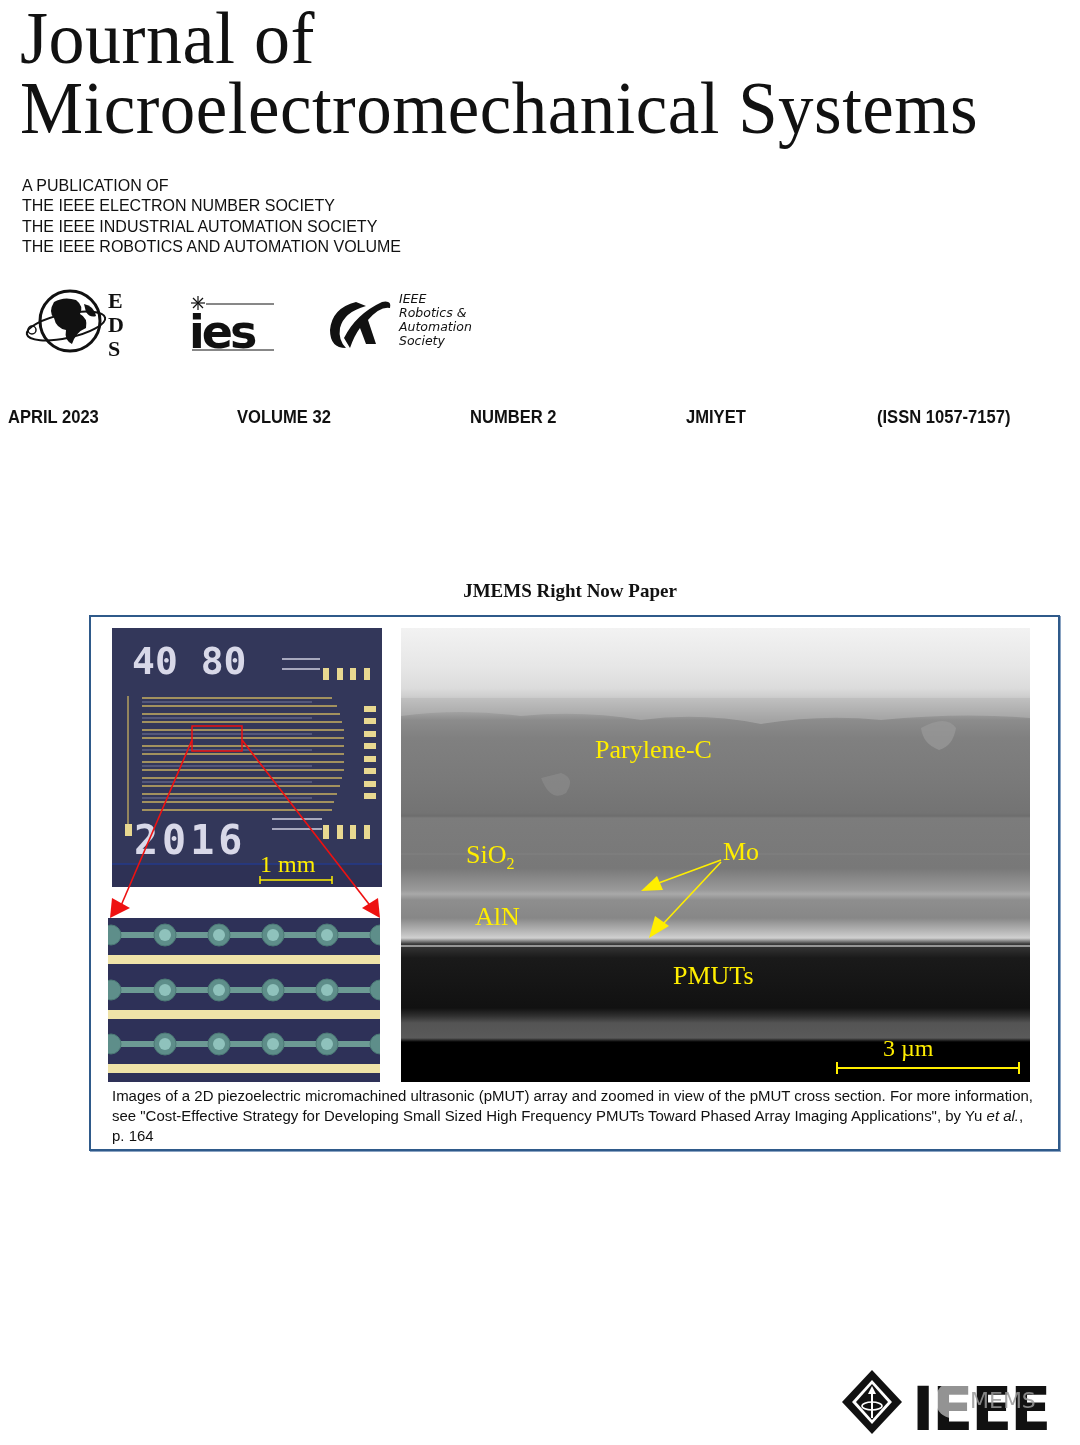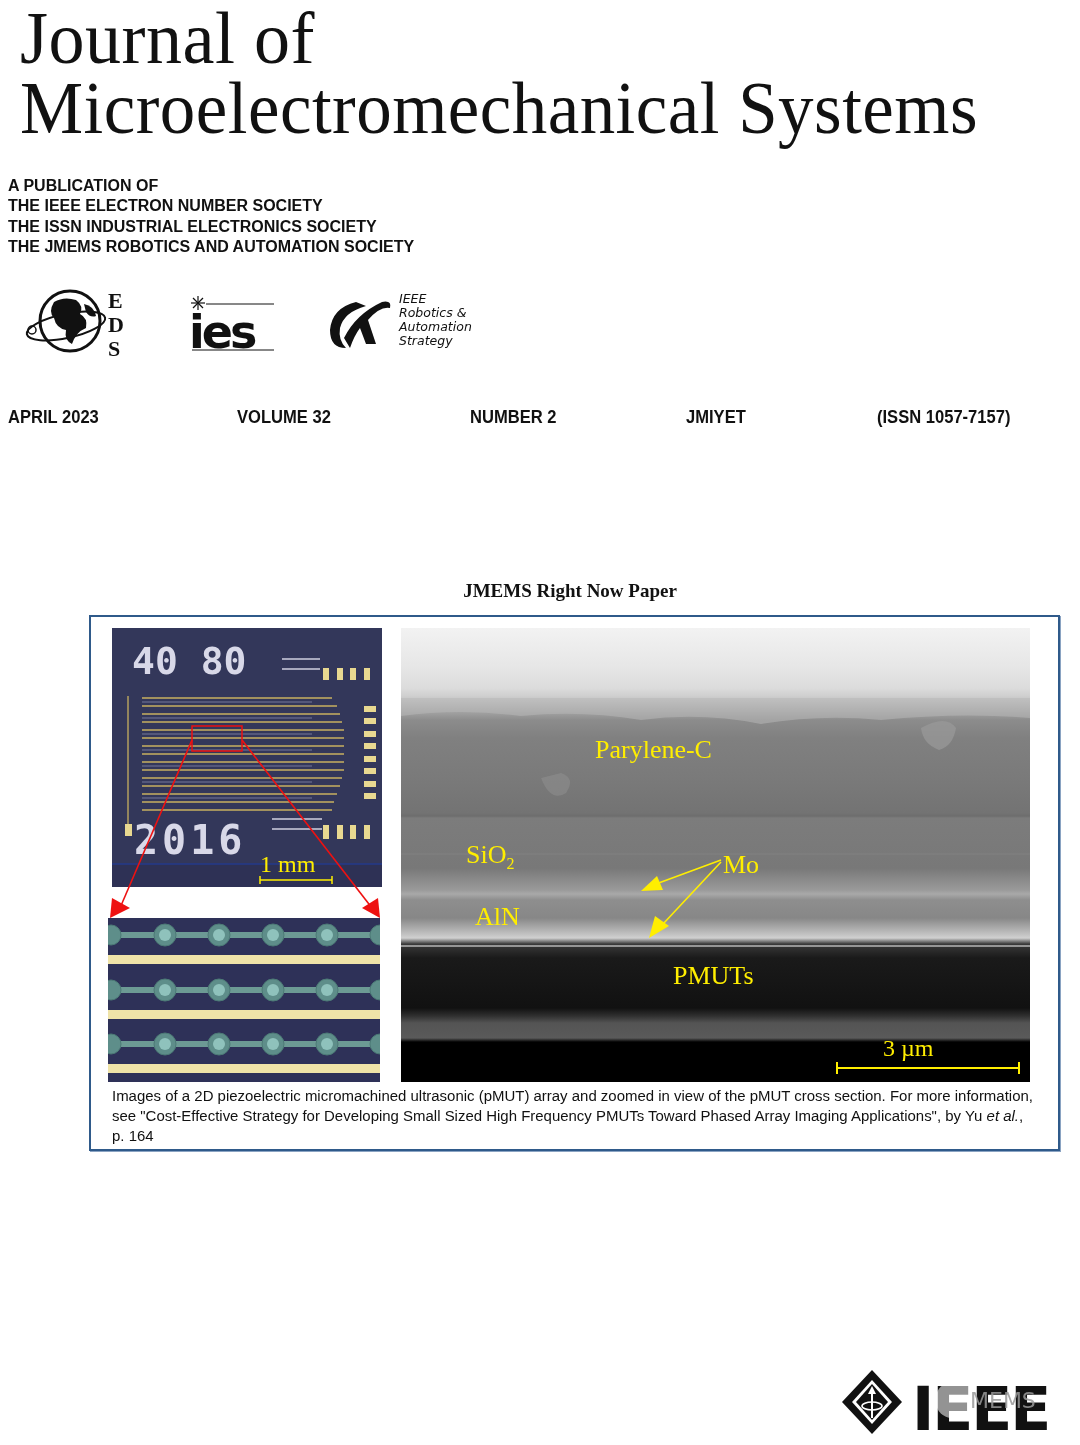--- a/index.html
+++ b/index.html
@@ -3,21 +3,21 @@
 <meta charset="utf-8">
 <style>
   html, body { margin:0; padding:0; background:#ffffff; }
   body { width:1080px; height:1445px; position:relative; overflow:hidden; font-family:"Liberation Sans", sans-serif; color:#111; }
   .abs { position:absolute; }
 
   .title-line { position:absolute; left:20px; font-family:"Liberation Serif", serif; font-size:72px; line-height:1; color:#111; letter-spacing:0.5px; transform-origin:left top; white-space:nowrap; }
   #title1 { top:2px; transform:scaleY(1.02); }
   #title2 { top:72px; transform:scaleX(0.985) scaleY(1.02); }
 
-  .pub { position:absolute; left:8px; font-family:"Liberation Sans", sans-serif; font-weight:bold; font-size:16px; line-height:20.5px; color:#111; white-space:nowrap; }
+  .pub { position:absolute; left:22px; font-family:"Liberation Sans", sans-serif; font-weight:normal; font-size:16px; line-height:20.5px; color:#111; white-space:nowrap; }
 
   .logo { position:absolute; }
   .ras-text { position:absolute; left:399px; top:292px; font-family:"DejaVu Sans", sans-serif; font-style:italic; font-size:12.5px; line-height:14px; color:#111; }
 
   .issue { position:absolute; top:407px; font-family:"Liberation Sans", sans-serif; font-weight:bold; font-size:18px; color:#111; white-space:nowrap; transform:scaleX(0.92); transform-origin:left top; }
 
   .rnp-title { position:absolute; top:580px; left:0; width:1140px; text-align:center; font-family:"Liberation Serif", serif; font-weight:bold; font-size:19px; color:#111; }
 
   .figbox { position:absolute; left:89px; top:615px; width:967px; height:532px; border:2px solid #2f5a8a; box-shadow:1px 1px 0 #8aa3c2; }
 
@@ -41,22 +41,22 @@
   .ieee-logo { position:absolute; left:840px; top:1368px; width:240px; height:70px; }
 </style>
 </head>
 <body>
 
 <div class="title-line" id="title1">Journal of</div>
 <div class="title-line" id="title2">Microelectromechanical Systems</div>
 
 <div class="pub" style="top:176px">A PUBLICATION OF</div>
 <div class="pub" style="top:196px">THE IEEE ELECTRON NUMBER SOCIETY</div>
-<div class="pub" style="top:217px">THE ISSN INDUSTRIAL ELECTRONICS SOCIETY</div>
-<div class="pub" style="top:237px">THE JMEMS ROBOTICS AND AUTOMATION SOCIETY</div>
+<div class="pub" style="top:217px">THE IEEE INDUSTRIAL AUTOMATION SOCIETY</div>
+<div class="pub" style="top:237px">THE IEEE ROBOTICS AND AUTOMATION VOLUME</div>
 
 <div class="logo" style="left:24px; top:288px; width:110px; height:72px;">
   <svg width="110" height="72" viewBox="0 0 110 72">
     <ellipse cx="46" cy="33" rx="30" ry="30" fill="none" stroke="#111" stroke-width="3"></ellipse>
     <ellipse cx="42" cy="38" rx="40" ry="12" fill="none" stroke="#111" stroke-width="2" transform="rotate(-12 42 38)"></ellipse>
     <path d="M30 14 Q40 8 52 12 Q60 18 56 26 Q64 30 62 40 Q52 44 48 56 Q40 52 42 42 Q32 40 30 30 Q24 24 30 14Z" fill="#111"></path>
     <path d="M60 16 Q70 18 72 28 Q66 30 62 24Z" fill="#111"></path>
     <circle cx="8" cy="42" r="4" fill="none" stroke="#111" stroke-width="1.5"></circle>
     <text x="84" y="20" font-family="Liberation Serif, serif" font-weight="bold" font-size="22" fill="#111">E</text>
     <text x="84" y="44" font-family="Liberation Serif, serif" font-weight="bold" font-size="22" fill="#111">D</text>
@@ -81,21 +81,21 @@
 <div class="logo" style="left:326px; top:294px; width:70px; height:58px;">
   <svg width="70" height="58" viewBox="0 0 70 58">
     <path d="M30 8 Q6 14 4 36 Q4 54 20 54 Q12 46 14 34 Q18 18 40 12 Z" fill="#111"></path>
     <path d="M18 44 Q30 20 56 8 Q66 6 64 14 Q54 12 42 26 L50 50 L40 50 L34 34 Q28 42 24 54 Z" fill="#111"></path>
   </svg>
 </div>
 <div class="ras-text">
   <div>IEEE</div>
   <div>Robotics &amp;</div>
   <div>Automation</div>
-  <div>Strategy</div>
+  <div>Society</div>
 </div>
 
 <div class="issue" style="left:8px">APRIL 2023</div>
 <div class="issue" style="left:237px">VOLUME 32</div>
 <div class="issue" style="left:470px">NUMBER 2</div>
 <div class="issue" style="left:686px">JMIYET</div>
 <div class="issue" style="left:877px">(ISSN 1057-7157)</div>
 
 <div class="rnp-title">JMEMS Right Now Paper</div>
 <div class="figbox"></div>
@@ -225,21 +225,21 @@
 <div class="sem">
   <svg class="abs" style="left:0; top:0;" width="629" height="454" viewBox="0 0 629 454">
     <path d="M0 88 Q60 80 120 88 Q180 82 240 92 Q300 84 360 96 Q420 86 480 92 Q560 84 629 90 L629 70 L0 70 Z" fill="#b8b8b8" opacity="0.55"></path>
     <path d="M520 100 Q545 86 555 100 Q552 118 538 122 Q522 116 520 100Z" fill="#9a9a9a" opacity="0.7"></path>
     <path d="M140 150 Q150 175 165 165 Q175 150 160 145Z" fill="#8e8e8e" opacity="0.6"></path>
     <line x1="0" y1="226" x2="629" y2="226" stroke="#9a9a9a" stroke-width="0.6" opacity="0.4"></line>
     <line x1="0" y1="318" x2="629" y2="318" stroke="#eeeeee" stroke-width="1.5" opacity="0.7"></line>
   </svg>
   <div class="sem-label" style="left:194px; top:107px;">Parylene-C</div>
   <div class="sem-label" style="left:65px; top:212px;"><span>SiO</span><sub style="font-size:16px">2</sub></div>
-  <div class="sem-label" style="left:322px; top:222px;">Mo</div>
+  <div class="sem-label" style="left:322px; top:209px;">Mo</div>
   <div class="sem-label" style="left:74px; top:274px;">AlN</div>
   <div class="sem-label" style="left:272px; top:333px;">PMUTs</div>
   <svg class="abs" style="left:0; top:0;" width="629" height="454" viewBox="0 0 629 454">
     <line x1="320" y1="232" x2="255" y2="256" stroke="#ffee00" stroke-width="1.6"></line>
     <polygon points="240,263 256,248 262,262" fill="#ffee00"></polygon>
     <line x1="320" y1="234" x2="262" y2="296" stroke="#ffee00" stroke-width="1.6"></line>
     <polygon points="248,310 254,288 268,298" fill="#ffee00"></polygon>
     <text x="482" y="428" font-family="Liberation Serif, serif" font-size="24" fill="#ffee00">3 µm</text>
     <line x1="436" y1="440" x2="618" y2="440" stroke="#ffee00" stroke-width="2"></line>
     <line x1="436" y1="434" x2="436" y2="446" stroke="#ffee00" stroke-width="2"></line>

